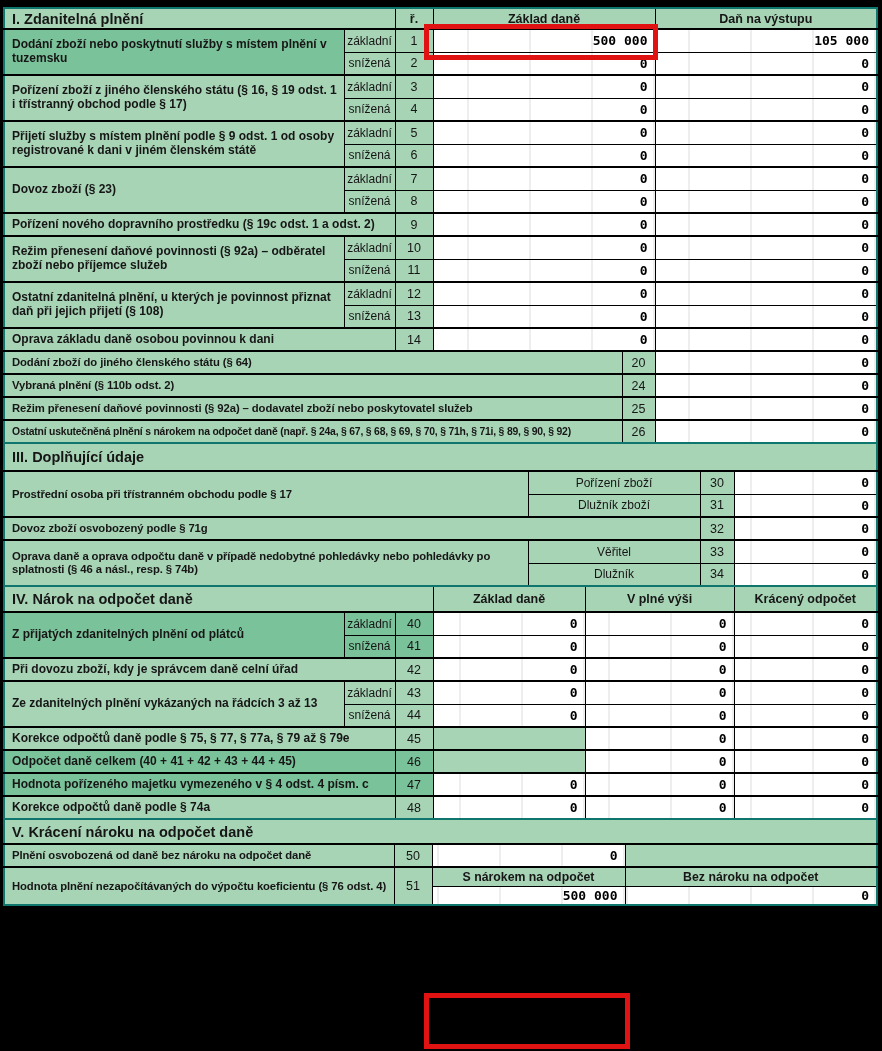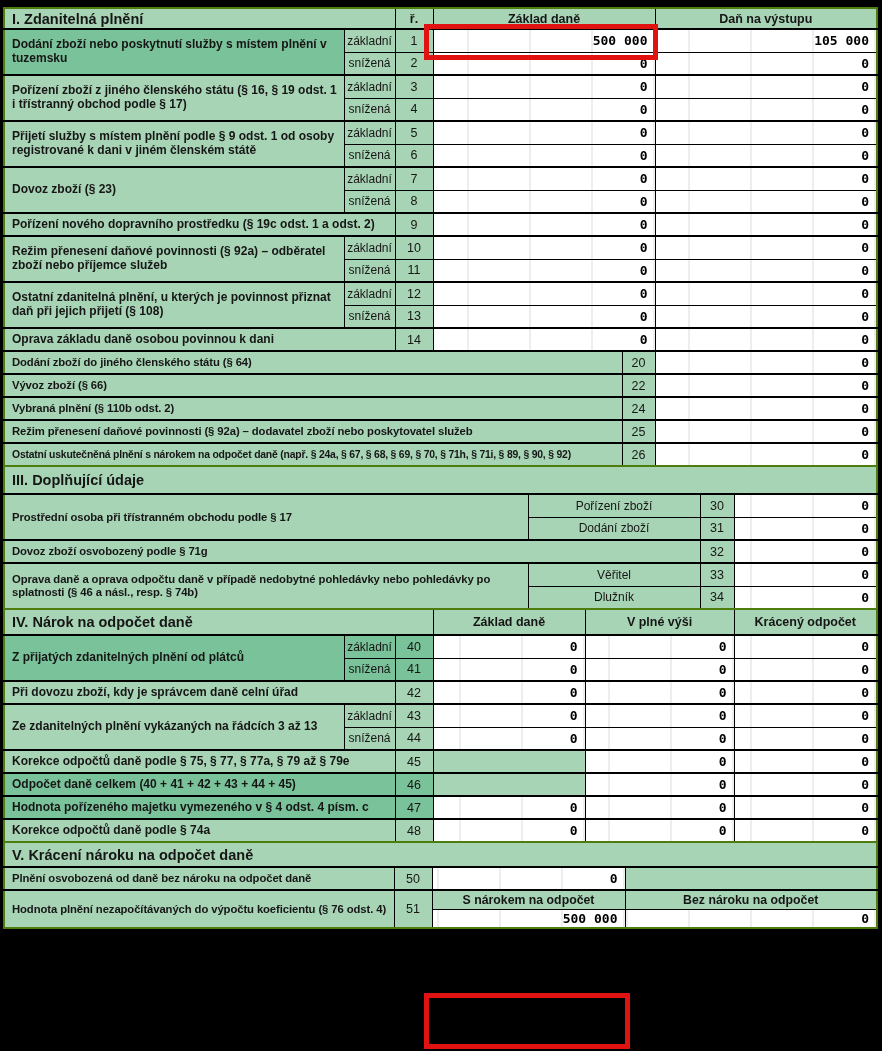--- a/index.html
+++ b/index.html
@@ -3,21 +3,21 @@
 <meta charset="utf-8">
 <style>
   html,body{margin:0;padding:0;background:#444;}
   .page{
     width:882px;height:1051px;box-sizing:border-box;position:relative;
     background:#000;padding:7px 4px 0 3px;overflow:hidden;
     font-family:"Liberation Sans","DejaVu Sans",sans-serif;
   }
   table{border-collapse:collapse;table-layout:fixed;width:875px;background:#a8d4b6;}
   .page table + table{margin-top:-2px;}
-  table{border:2px solid #4d7c0f;}
+  table{border:2px solid #0f766e;}
   td{border:1px solid #000;padding:0;vertical-align:middle;overflow:hidden;color:#161616;}
   tr.gt td{border-top:2px solid #000;}
   
   .title{font-weight:bold;font-size:14.5px;padding-left:7px;background:#a8d4b6;}
   .title.sm{font-size:13.2px;letter-spacing:-0.2px;}
   .colh{font-weight:bold;font-size:12.5px;text-align:center;background:#a8d4b6;}
   .lab{font-weight:bold;font-size:12px;line-height:1.15;padding:2px 4px 2px 7px;background:#a8d4b6;}
   .lab.sm2{font-size:11.3px;letter-spacing:-0.1px;}
   .lab.xs{font-size:10.4px;letter-spacing:-0.2px;}
   .dark{background:#7ac29a !important;}
@@ -159,25 +159,20 @@
         <col style="width:33px">
         <col>
       </colgroup>
     <tbody>
     <tr class="r gt">
       <td class="lab sm2">Dodání zboží do jiného členského státu (§ 64)</td>
       <td class="num">20</td>
       <td class="val">0</td>
     </tr>
     <tr class="r gt">
-      <td class="lab sm2">Vývoz zboží (§ 66)</td>
-      <td class="num">22</td>
-      <td class="val">0</td>
-    </tr>
-    <tr class="r gt">
       <td class="lab sm2">Vybraná plnění (§ 110b odst. 2)</td>
       <td class="num">24</td>
       <td class="val">0</td>
     </tr>
     <tr class="r gt">
       <td class="lab sm2">Režim přenesení daňové povinnosti (§ 92a) – dodavatel zboží nebo poskytovatel služeb</td>
       <td class="num">25</td>
       <td class="val">0</td>
     </tr>
     <tr class="r gt">
@@ -199,21 +194,21 @@
         <tr class="hd">
       <td class="title" colspan="4">III. Doplňující údaje</td>
     </tr>
     <tr class="r gt">
       <td class="lab sm2" rowspan="2">Prostřední osoba při třístranném obchodu podle § 17</td>
       <td class="rate">Pořízení zboží</td>
       <td class="num">30</td>
       <td class="val">0</td>
     </tr>
     <tr class="r">
-      <td class="rate">Dodání zboží</td>
+      <td class="rate">Dlužník zboží</td>
       <td class="num">31</td>
       <td class="val">0</td>
     </tr>
     <tr class="r gt">
       <td class="lab sm2" colspan="2">Dovoz zboží osvobozený podle § 71g</td>
       <td class="num">32</td>
       <td class="val">0</td>
     </tr>
     <tr class="r gt">
       <td class="lab sm2" rowspan="2">Oprava daně a oprava odpočtu daně v případě nedobytné pohledávky nebo pohledávky po splatnosti (§ 46 a násl., resp. § 74b)</td>

